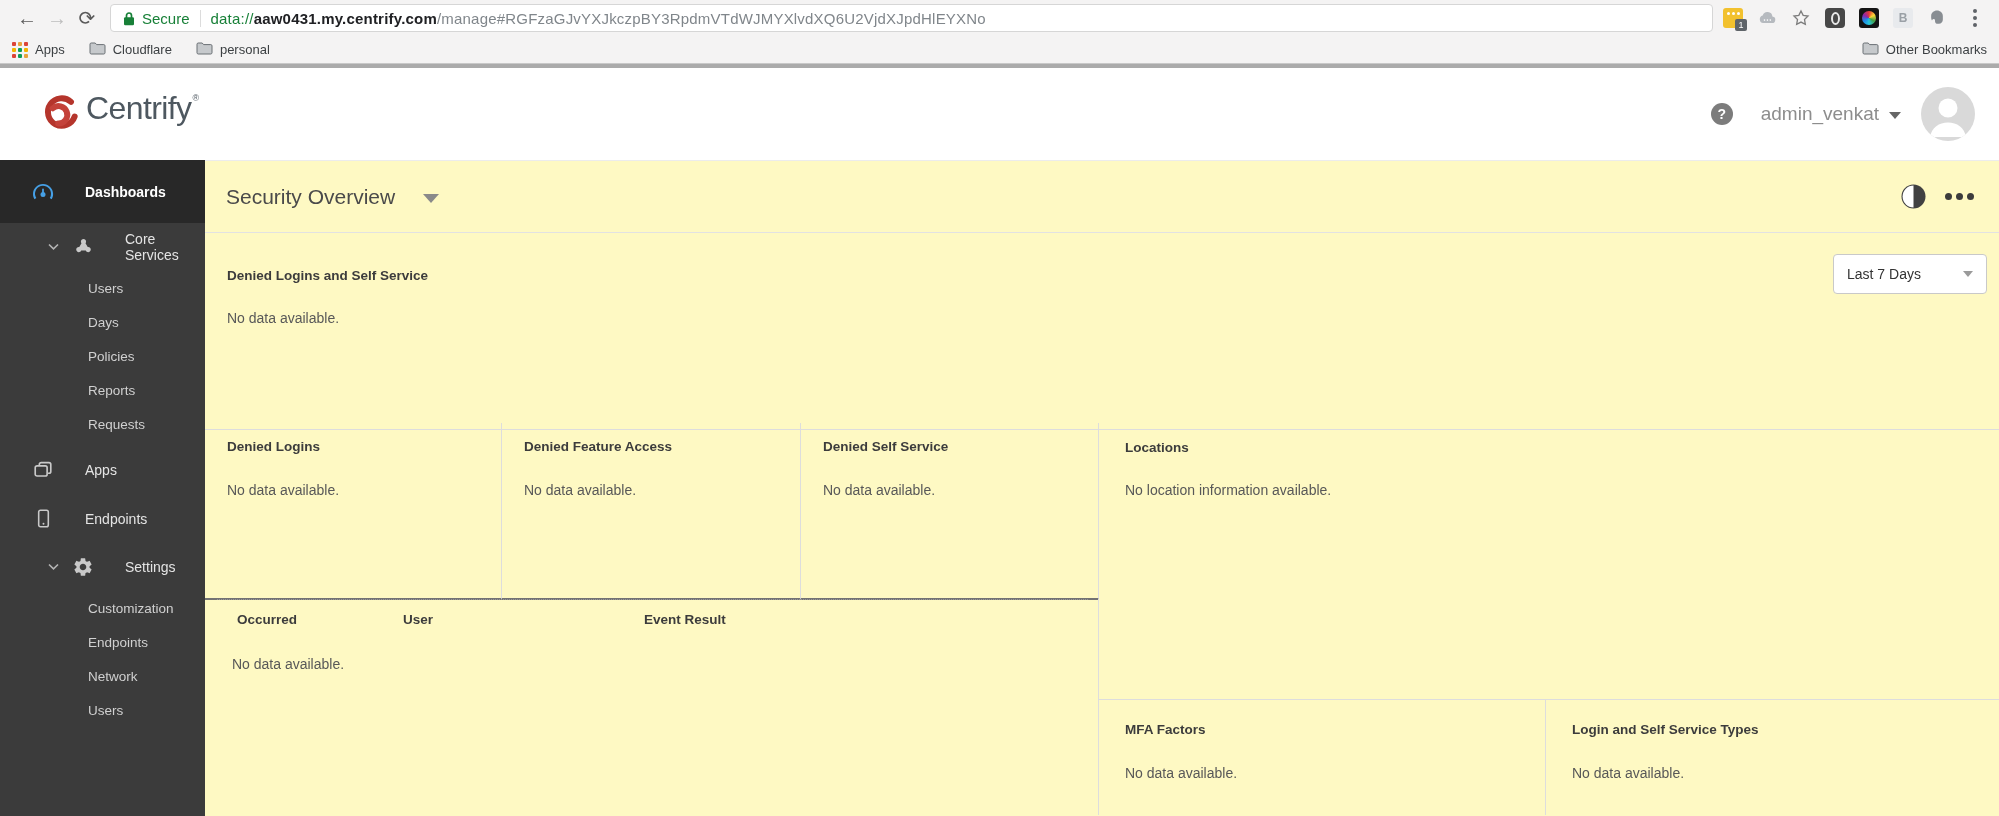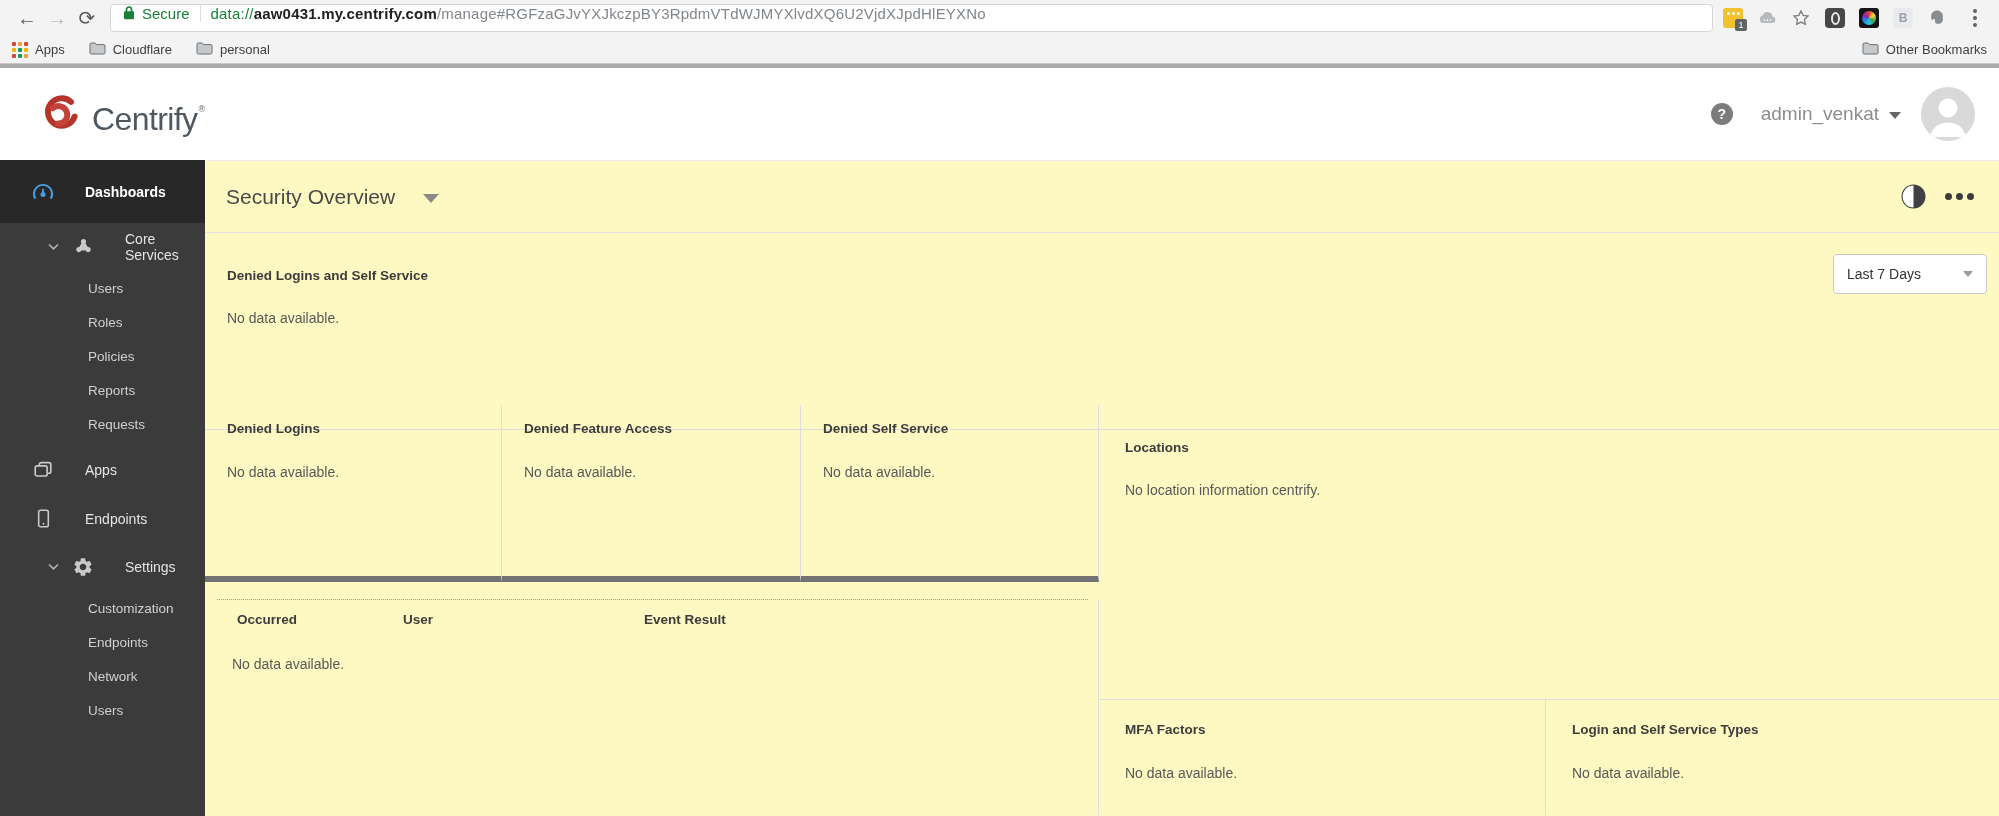--- a/index.html
+++ b/index.html
@@ -6,21 +6,21 @@
   html,body { width:1999px; height:816px; overflow:hidden; background:#fff;
               font-family:"Liberation Sans", sans-serif; }
   .stage { position:relative; width:1999px; height:816px; }
 
   
   .chrome { background:#f4f3f3; }
   .chrome-top { height:36px; display:flex; align-items:center; padding:0 12px; }
   .nav-btn { width:30px; text-align:center; font-size:20px; color:#5a5a5a; line-height:36px; cursor:default; }
   .nav-btn.disabled { color:#bdbdbd; }
   .url-bar { flex:1; height:28px; margin:0 10px 0 8px; background:#fff; border:1px solid #d6d6d6;
-             border-radius:4px; display:flex; align-items:flex-start; padding:0 12px; overflow:hidden; white-space:nowrap; }
+             border-radius:4px; display:flex; align-items:center; padding:0 12px; overflow:hidden; white-space:nowrap; }
   .lock-icon { display:flex; margin-right:7px; }
   .secure-label { color:#188038; font-size:15px; margin-right:10px; }
   .url-sep { width:1px; height:17px; background:#dcdcdc; margin-right:10px; }
   .url-text { font-size:15px; letter-spacing:.2px; }
   .url-scheme { color:#188038; }
   .url-domain { color:#202124; font-weight:700; font-weight:600; }
   .url-path { color:#80868b; }
   .extensions { display:flex; align-items:center; gap:14px; margin-right:4px; }
   .ext { width:20px; height:20px; position:relative; display:flex; align-items:center; justify-content:center; }
   .ext-yellow { background:#f2c12e; border-radius:3px; }
@@ -39,21 +39,21 @@
 
   .bookmarks { height:27px; display:flex; align-items:center; padding:0 12px; }
   .bm { display:flex; align-items:center; gap:7px; margin-right:24px; font-size:13px; color:#3c4043; }
   .apps-grid { display:grid; grid-template-columns:repeat(3,4px); gap:2px; }
   .apps-grid i { width:4px; height:4px; border-radius:1px; }
   .bm-right { margin-left:auto; margin-right:0; }
   .chrome-sep { height:5px; background:#ababab; border-top:1px solid #c8c8c8; }
 
   
   .app-header { height:92px; background:#fff; display:flex; align-items:center; padding:0 24px 0 38px; }
-  .brand { display:flex; align-items:flex-end; gap:10px; }
+  .brand { display:flex; align-items:flex-start; gap:4px; }
   .brand-name { font-size:32px; color:#4e5860; letter-spacing:-0.6px; }
   .brand-mark { font-size:9px; color:#4e5860; vertical-align:18px; margin-left:1px; }
   .header-right { margin-left:auto; display:flex; align-items:center; }
   .help-icon { width:22px; height:22px; border-radius:50%; background:#7c7c7c; color:#fff; font-size:14px;
                font-weight:700; display:flex; align-items:center; justify-content:center; margin-right:28px; }
   .username { font-size:19px; color:#8d8d8d; }
   .caret-down { width:0; height:0; border-left:6px solid transparent; border-right:6px solid transparent;
                 border-top:7px solid #666; margin:3px 0 0 10px; }
   .avatar { width:54px; height:54px; border-radius:50%; background:#d9d9d9; overflow:hidden; margin-left:20px;
             display:flex; align-items:flex-end; justify-content:center; }
@@ -89,21 +89,21 @@
 
   .p-top { left:0; top:8px; width:1794px; height:189px; border-bottom:1px solid #ddd; padding:27px 22px; }
   .p-top .panel-empty { margin-top:27px; }
   .dd { position:absolute; top:13px; right:12px; width:154px; height:40px; border:1px solid #c9c9c9;
         border-radius:4px; background:#fff; display:flex; align-items:center; cursor:default; }
   .dd-label { font-size:14px; color:#333; padding-left:13px; }
   .dd-arrow { margin-left:auto; width:36px; display:flex; justify-content:center; }
   .dd-arrow i { width:0; height:0; border-left:5px solid transparent; border-right:5px solid transparent;
                 border-top:6px solid #9a9a9a; }
 
-  .p-r2 { top:172px; height:177px; border-bottom:6px solid #737373; border-right:1px solid #ddd; padding:16px 22px; }
+  .p-r2 { top:190px; height:177px; border-bottom:2px solid #737373; border-right:1px solid #ddd; padding:16px 22px; }
   .p-r2 .panel-empty { margin-top:28px; }
   .p-dl { left:0; width:297px; }
   .p-dfa { left:297px; width:299px; }
   .p-dss { left:596px; width:298px; }
 
   .p-loc { left:894px; top:189px; width:900px; height:278px; border-bottom:1px solid #ddd; padding:18px 26px; }
   .p-loc .panel-empty { margin-top:27px; }
 
   .p-details { left:0; top:366px; width:894px; height:216px; border-right:1px solid #ddd; }
   .details-head { display:flex; align-items:center; padding:20px 24px 14px 22px; }
@@ -270,21 +270,21 @@
         </span>
         <span class="side-icon">
           <svg width="23" height="23" viewBox="0 0 24 24">
               <path fill="#c9c9c9" d="M12 3.2c1.5 0 2.7 1.2 2.7 2.7 0 .6-.2 1.2-.6 1.7l2.3 4c.2 0 .3-.1.5-.1 1.5 0 2.7 1.2 2.7 2.7s-1.2 2.7-2.7 2.7c-1.1 0-2.1-.7-2.5-1.7H9.6c-.4 1-1.4 1.7-2.5 1.7-1.5 0-2.7-1.2-2.7-2.7s1.2-2.7 2.7-2.7c.2 0 .3 0 .5.1l2.3-4c-.4-.5-.6-1.1-.6-1.7 0-1.5 1.2-2.7 2.7-2.7z"></path>
             </svg>
         </span>
         <span class="side-label">Core Services</span>
       </div>
       <ul class="side-sub">
         <li>Users</li>
-        <li>Roles</li>
+        <li>Days</li>
         <li>Policies</li>
         <li>Reports</li>
         <li>Requests</li>
       </ul>
 
       <div class="side-gap"></div>
 
       <div class="side-item">
         <span class="side-icon">
           <svg width="22" height="22" viewBox="0 0 24 24">
@@ -366,21 +366,21 @@
           <div class="panel-title">Denied Feature Access</div>
           <div class="panel-empty">No data available.</div>
         </div>
         <div class="panel p-r2 p-dss">
           <div class="panel-title">Denied Self Service</div>
           <div class="panel-empty">No data available.</div>
         </div>
 
         <div class="panel p-loc">
           <div class="panel-title">Locations</div>
-          <div class="panel-empty">No location information centrify.</div>
+          <div class="panel-empty">No location information available.</div>
         </div>
 
         <div class="panel p-details">
           <div class="details-dotted"></div>
           <div class="details-cols">
             <span class="col-h col-occurred">Occurred</span>
             <span class="col-h col-user">User</span>
             <span class="col-h col-event">Event Result</span>
           </div>
           <div class="panel-empty">No data available.</div>

